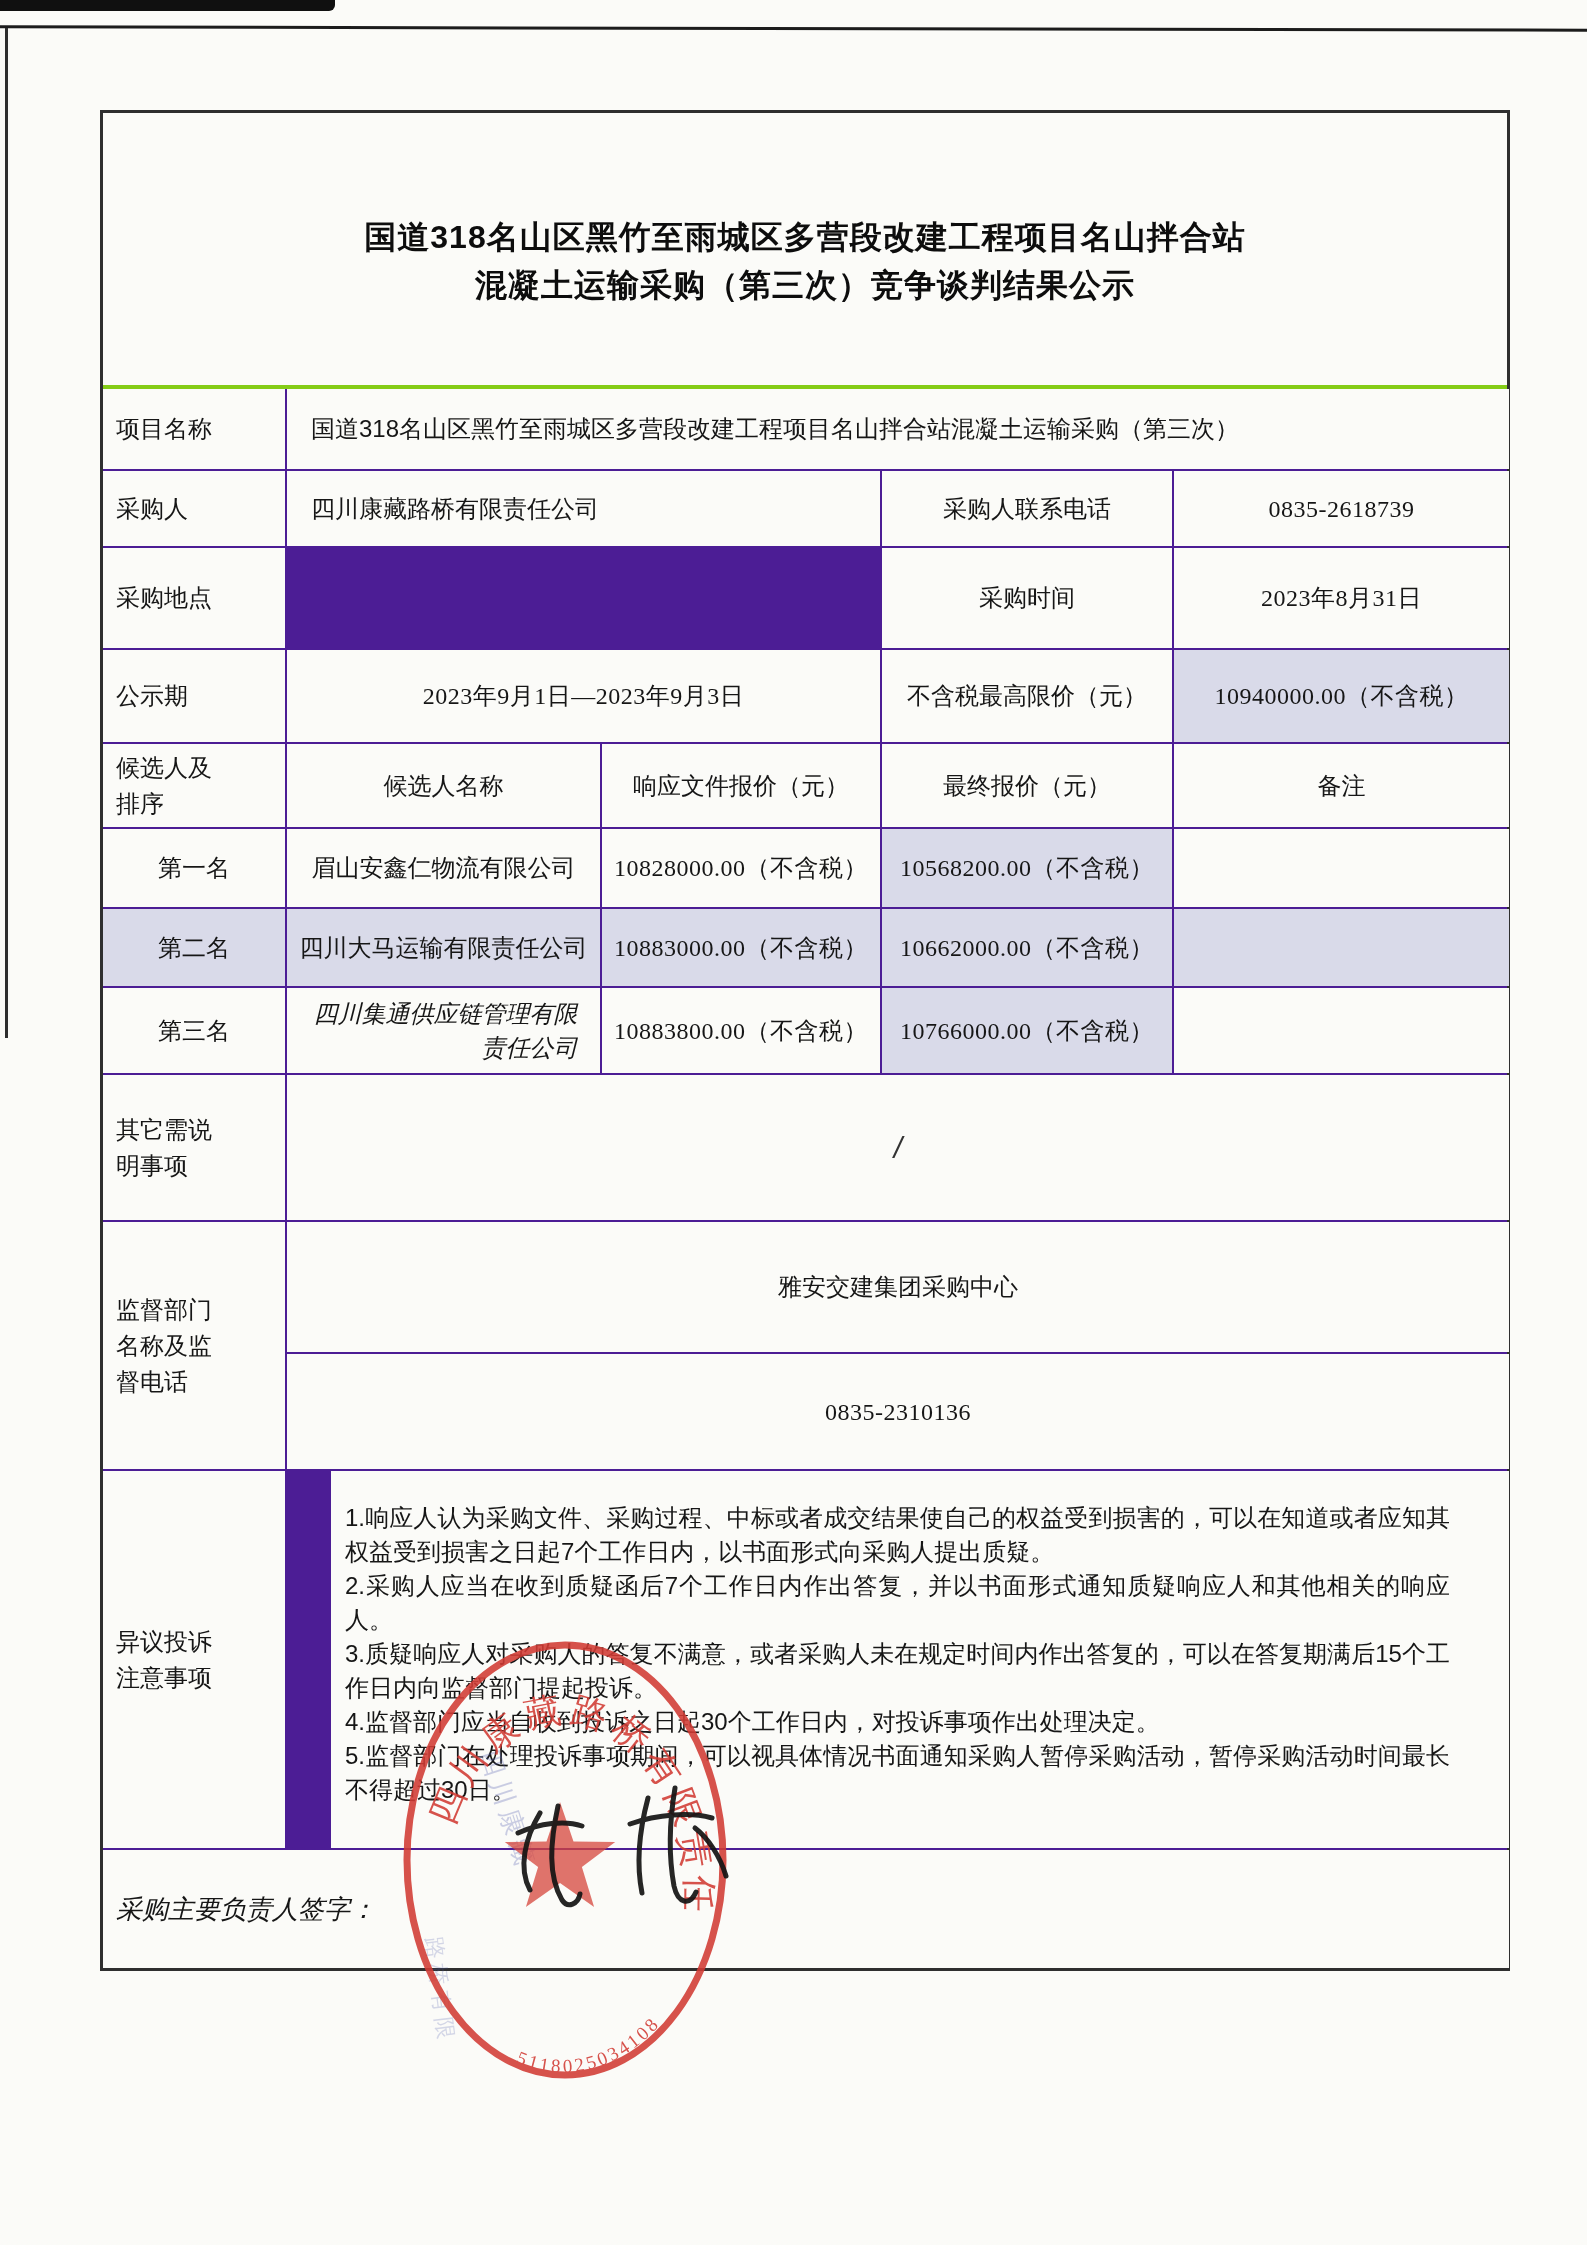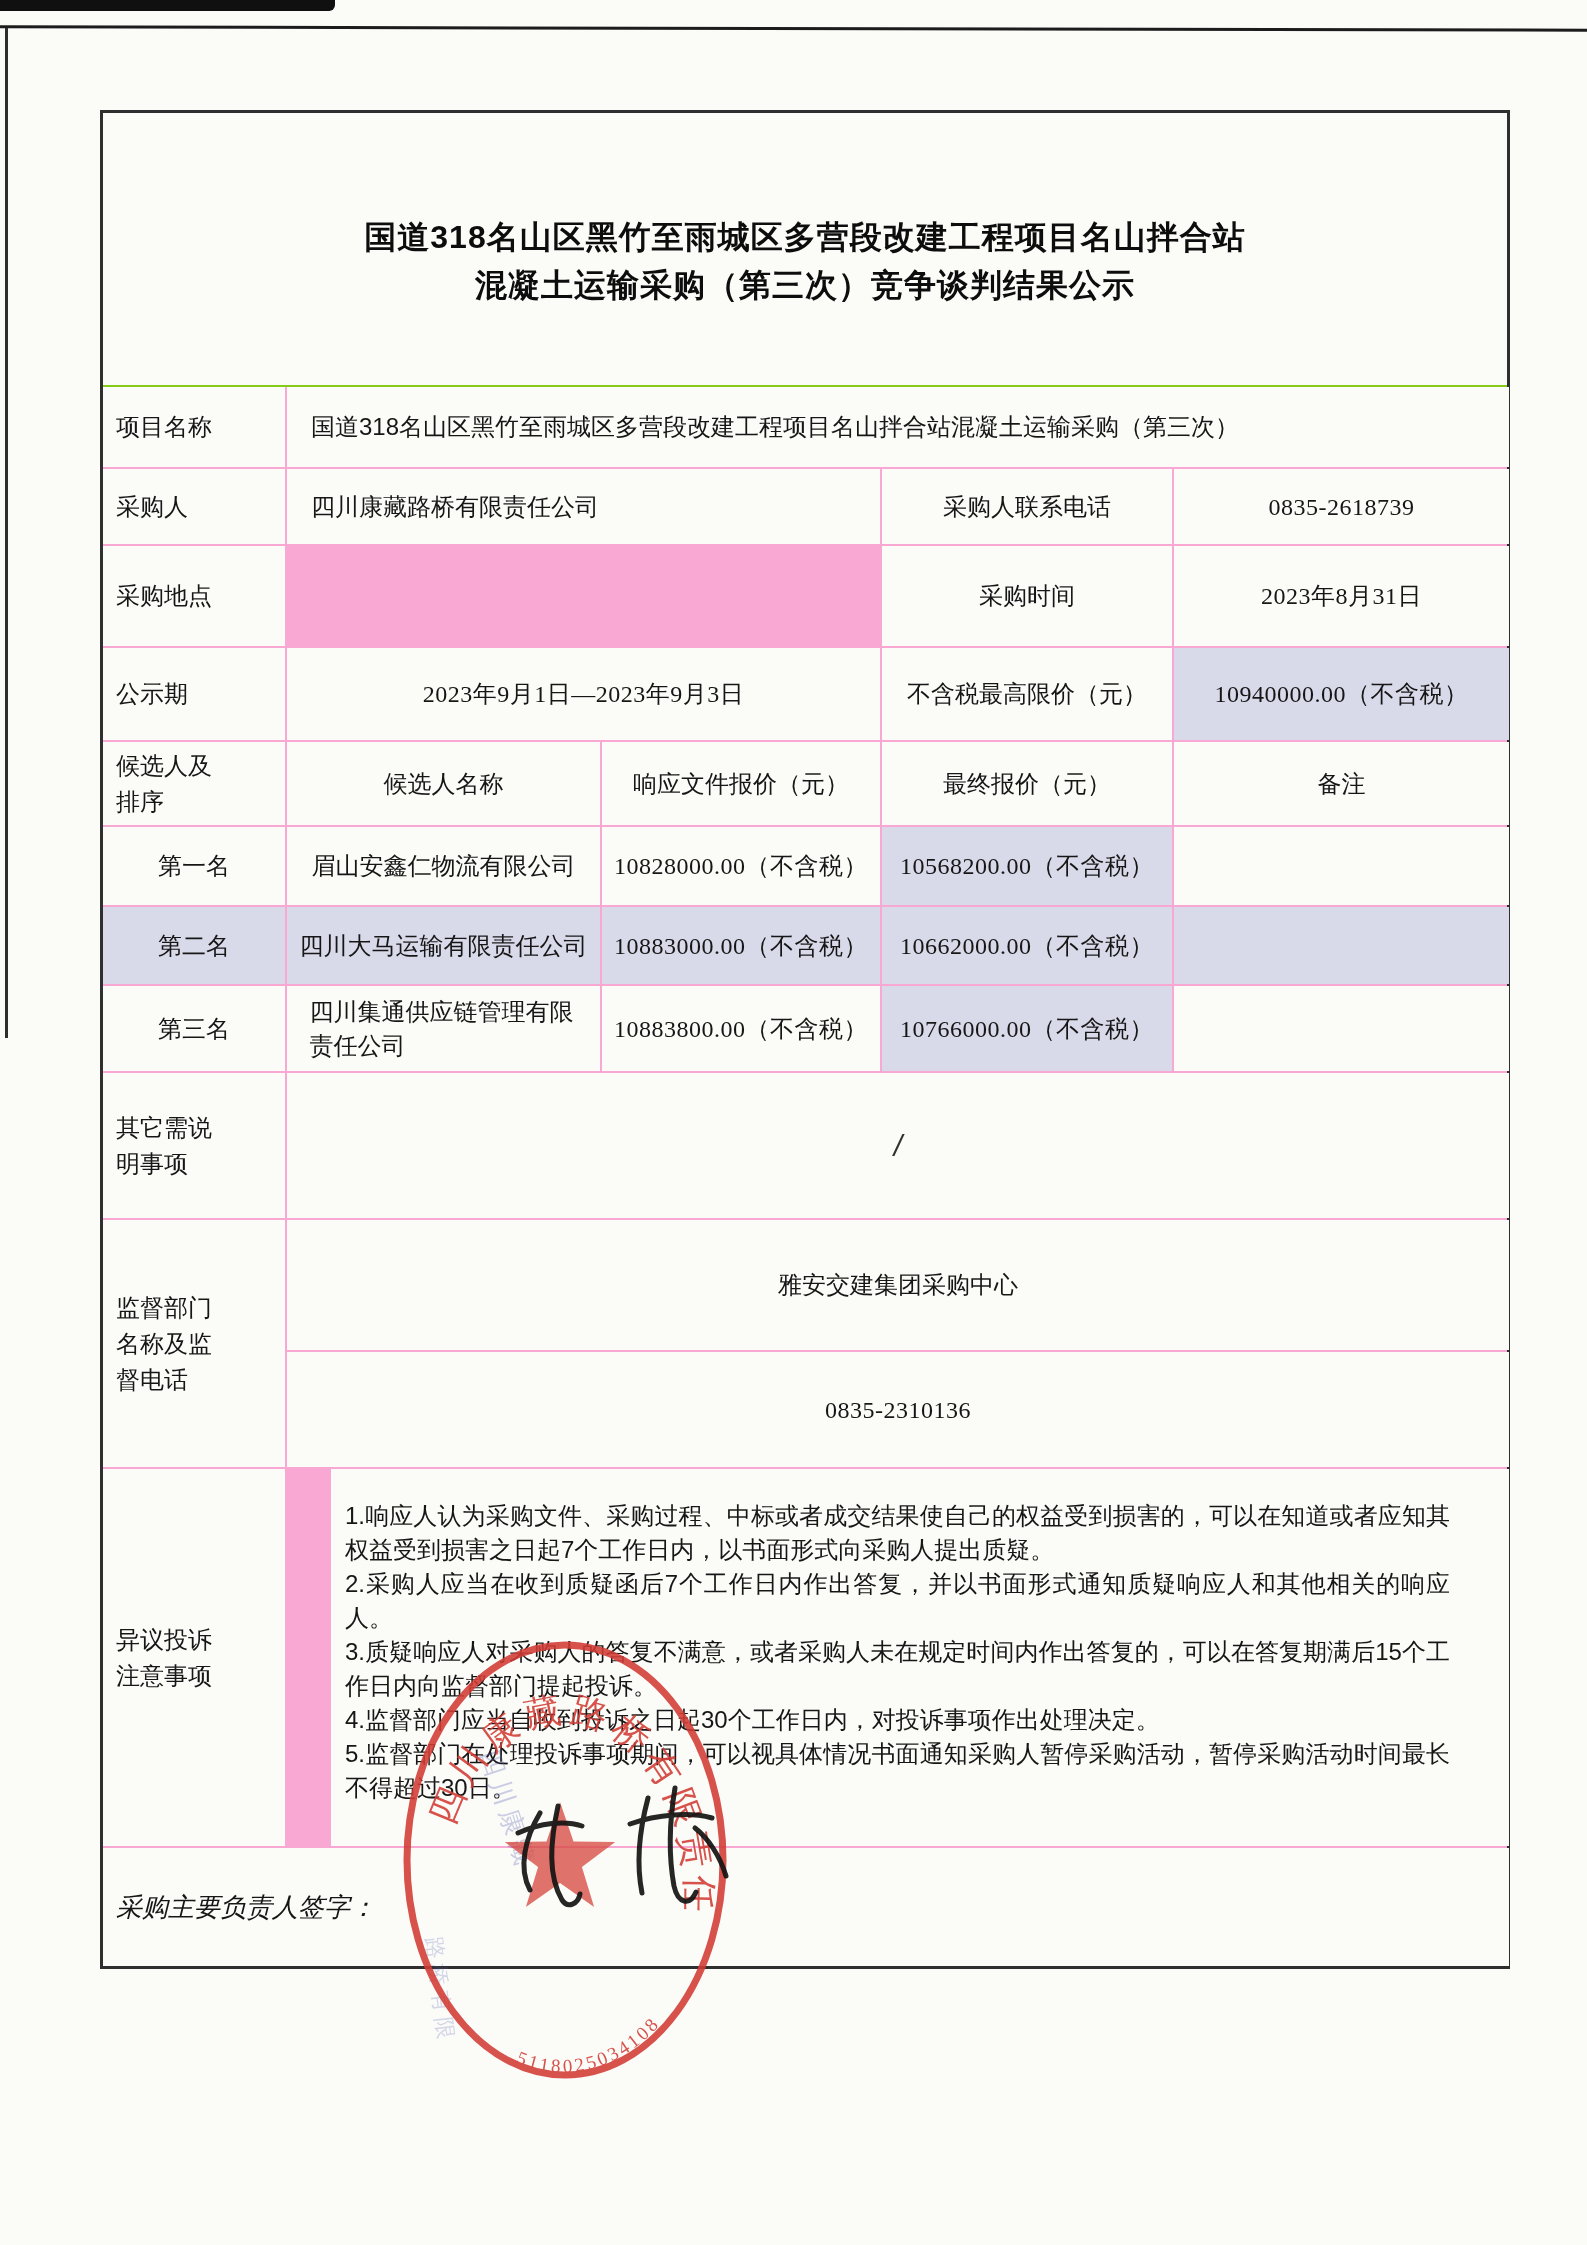--- a/index.html
+++ b/index.html
@@ -27,37 +27,37 @@
     height:272px;box-sizing:border-box;padding-top:100px;
     text-align:center;
   }
   .title-line{
     font-size:32px;font-weight:bold;line-height:48px;letter-spacing:1px;color:#0d0d0d;
   }
   .grid{
     display:grid;
     grid-template-columns:182px 313px 278px 290px 335px;
     grid-template-rows:80px 75px 100px 92px 83px 78px 77px 85px 145px 130px 115px 377px 118px;
-    background:#f9a8d4;           
+    background:#4c1d95;           
     gap:2px;
-    border-top:2px solid #84cc16;
+    border-top:4px solid #84cc16;
   }
   .cell{
     background:#fbfbf8;
     display:flex;align-items:center;
     font-size:24px;line-height:34px;
     box-sizing:border-box;
   }
   .lav{background:#d9dae9;}      
   .c-center{justify-content:center;text-align:center;}
   .c-left{padding-left:24px;padding-right:10px;}
   .c-label{padding-left:13px;padding-right:6px;}
   .wrap-label{width:102px;line-height:36px;}
   .num{font-family:"Liberation Serif","DejaVu Serif",serif;letter-spacing:0.5px;}
-  .name-narrow{display:inline-block;max-width:268px;text-align:left;}
+  .name-narrow{display:inline-block;max-width:268px;text-align:right;font-style:italic;}
   .obj-cell{align-items:flex-start;padding:30px 0 0 14px;margin-left:44px;}
   .obj-text{width:1105px;font-size:24px;line-height:34px;text-align:justify;}
   .slash{font-size:30px;font-style:italic;color:#333;}
   .sig-label{font-size:26px;font-style:italic;}
 
   
   .stamp-wrap{position:absolute;left:390px;top:1628px;width:380px;height:470px;pointer-events:none;}
   .ghost-blue{
     position:absolute;color:rgba(85,95,175,0.30);font-size:26px;letter-spacing:5px;
     transform-origin:left top;white-space:nowrap;

